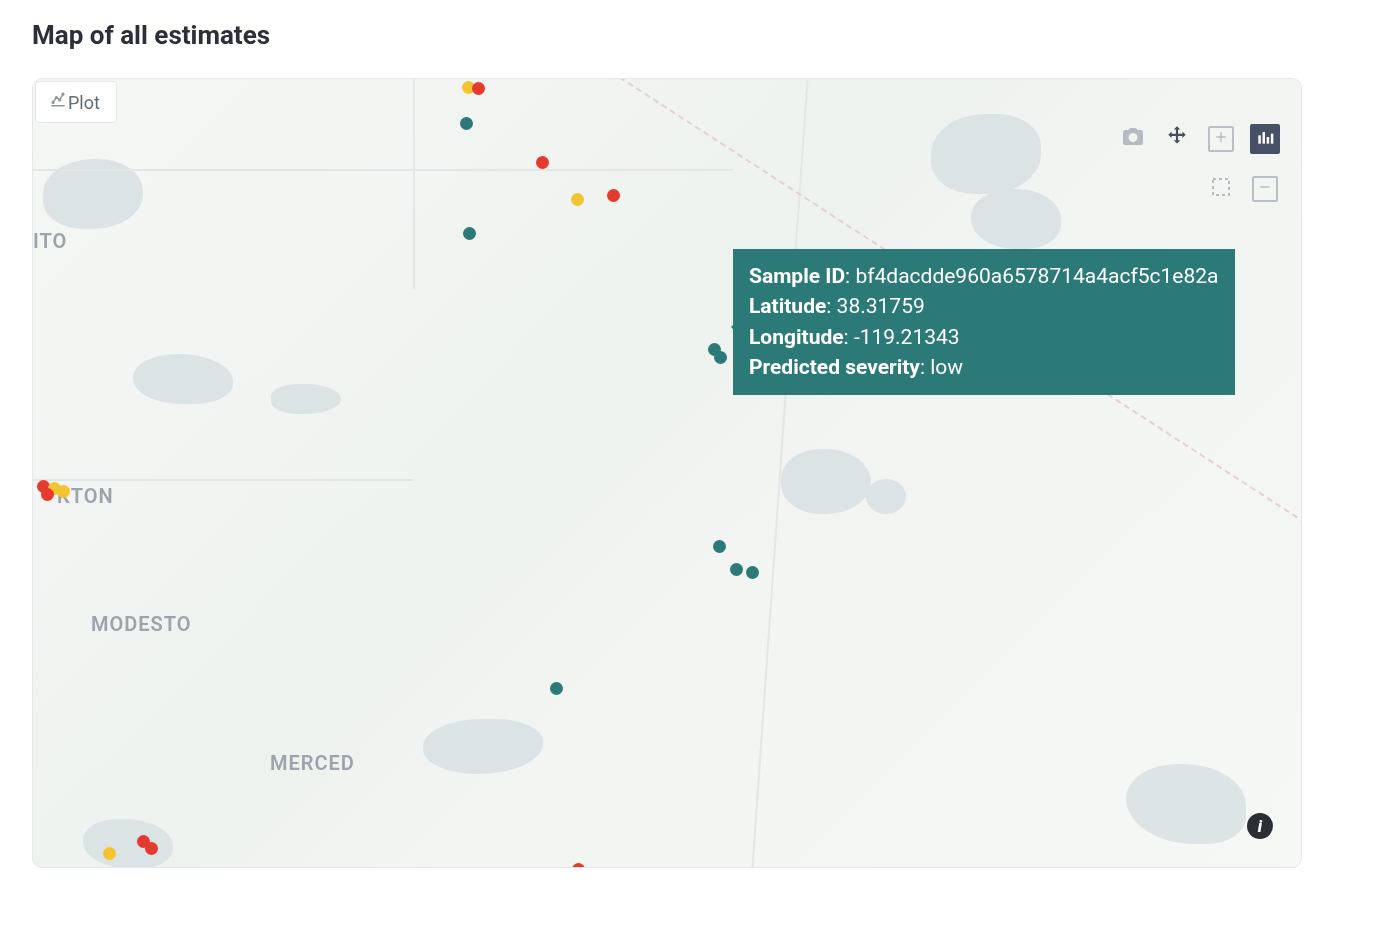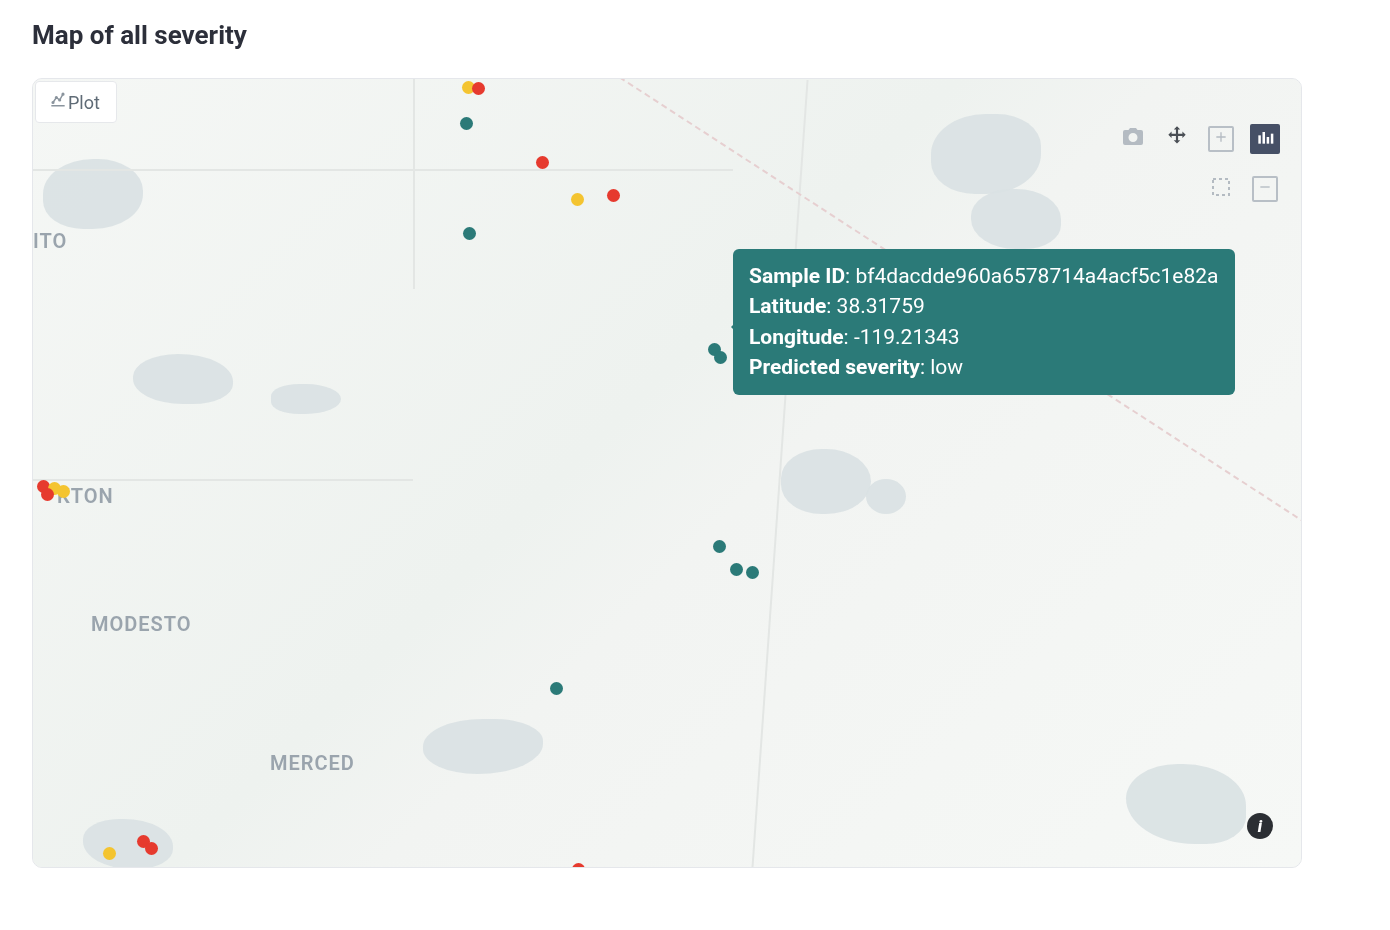--- a/index.html
+++ b/index.html
@@ -79,21 +79,21 @@
   .high{ background: #e63a2e; }
 
   
   .tooltip {
     position: absolute;
     background: #2b7a78;
     color: #fff;
     padding: 12px 16px;
     font-size: 21px;
     line-height: 1.45;
-    border-radius: 6px;
+    border-radius: 0;
     white-space: nowrap;
   }
   .tooltip::before {
     content: "";
     position: absolute;
     left: -10px; top: 70px;
     border: 8px solid transparent;
     border-right-color: #2b7a78;
   }
   .tooltip b { font-weight: 700; }
@@ -147,21 +147,21 @@
     color: #d6dadd;
     font-size: 18px;
     font-weight: 600;
     transform: rotate(-1deg);
     user-select: none;
   }
 </style>
 </head>
 <body>
 
-<h2 class="title">Map of all severity</h2>
+<h2 class="title">Map of all estimates</h2>
 
 <div class="map-card">
   <div class="map-bg">
     <div class="shape lake1"></div>
     <div class="shape lake2"></div>
     <div class="shape lake3"></div>
     <div class="shape lake3b"></div>
     <div class="shape lake4"></div>
     <div class="shape lake5"></div>
     <div class="shape lake6"></div>

